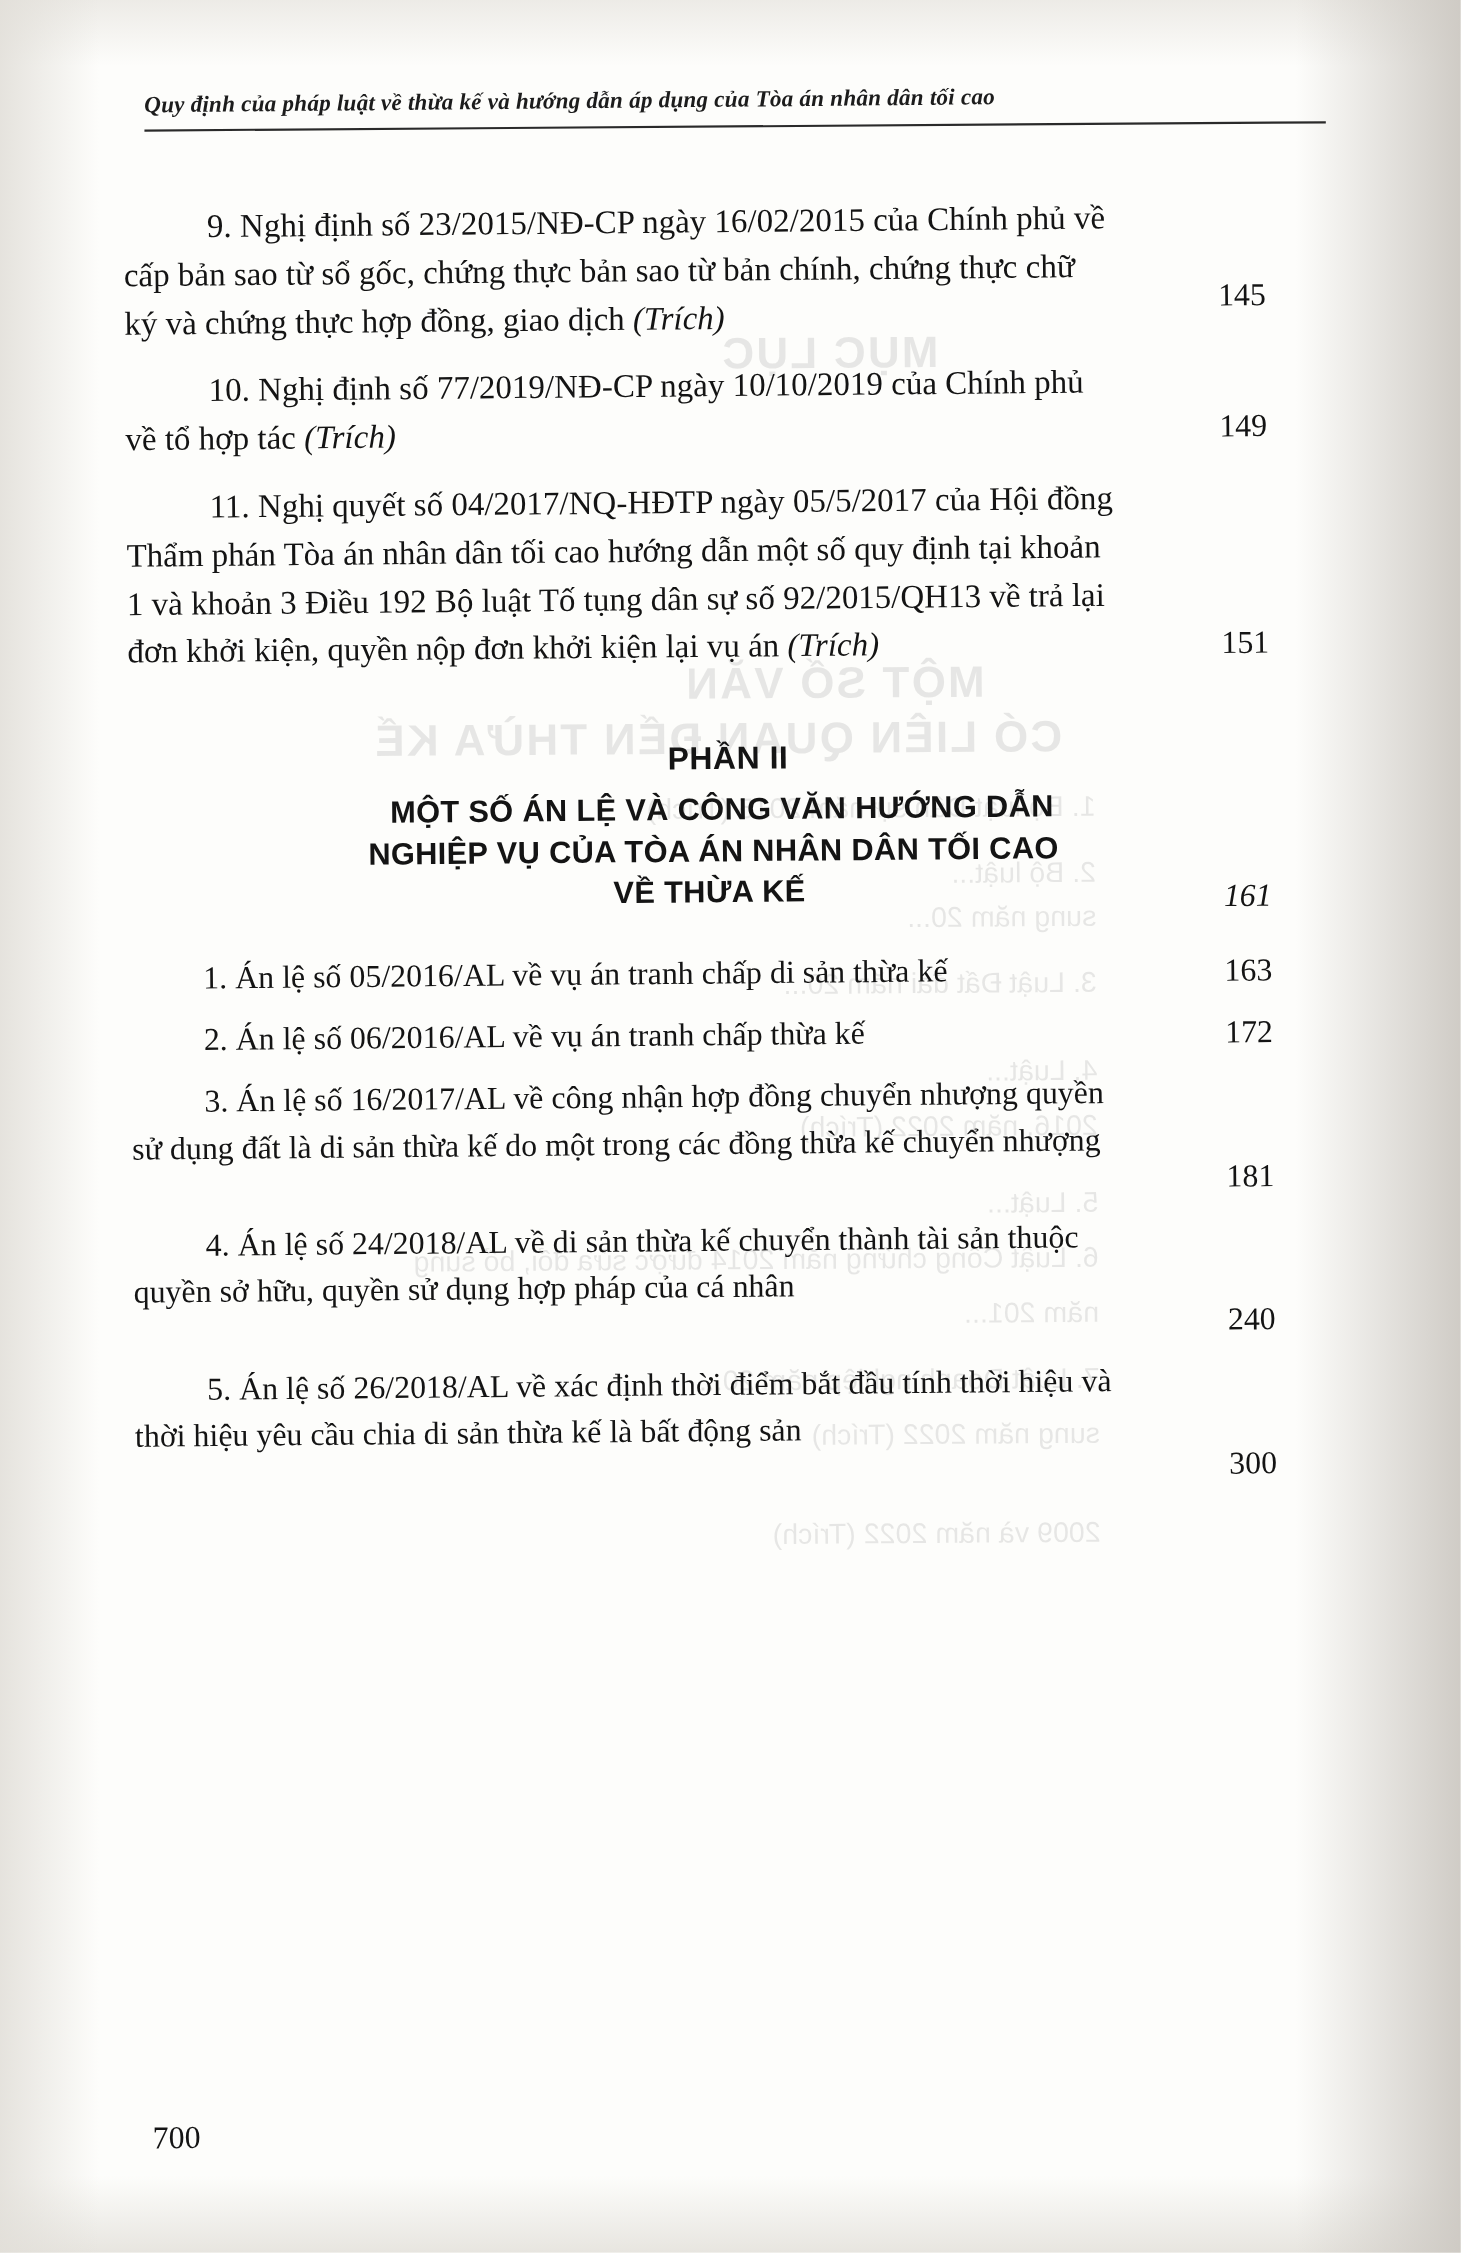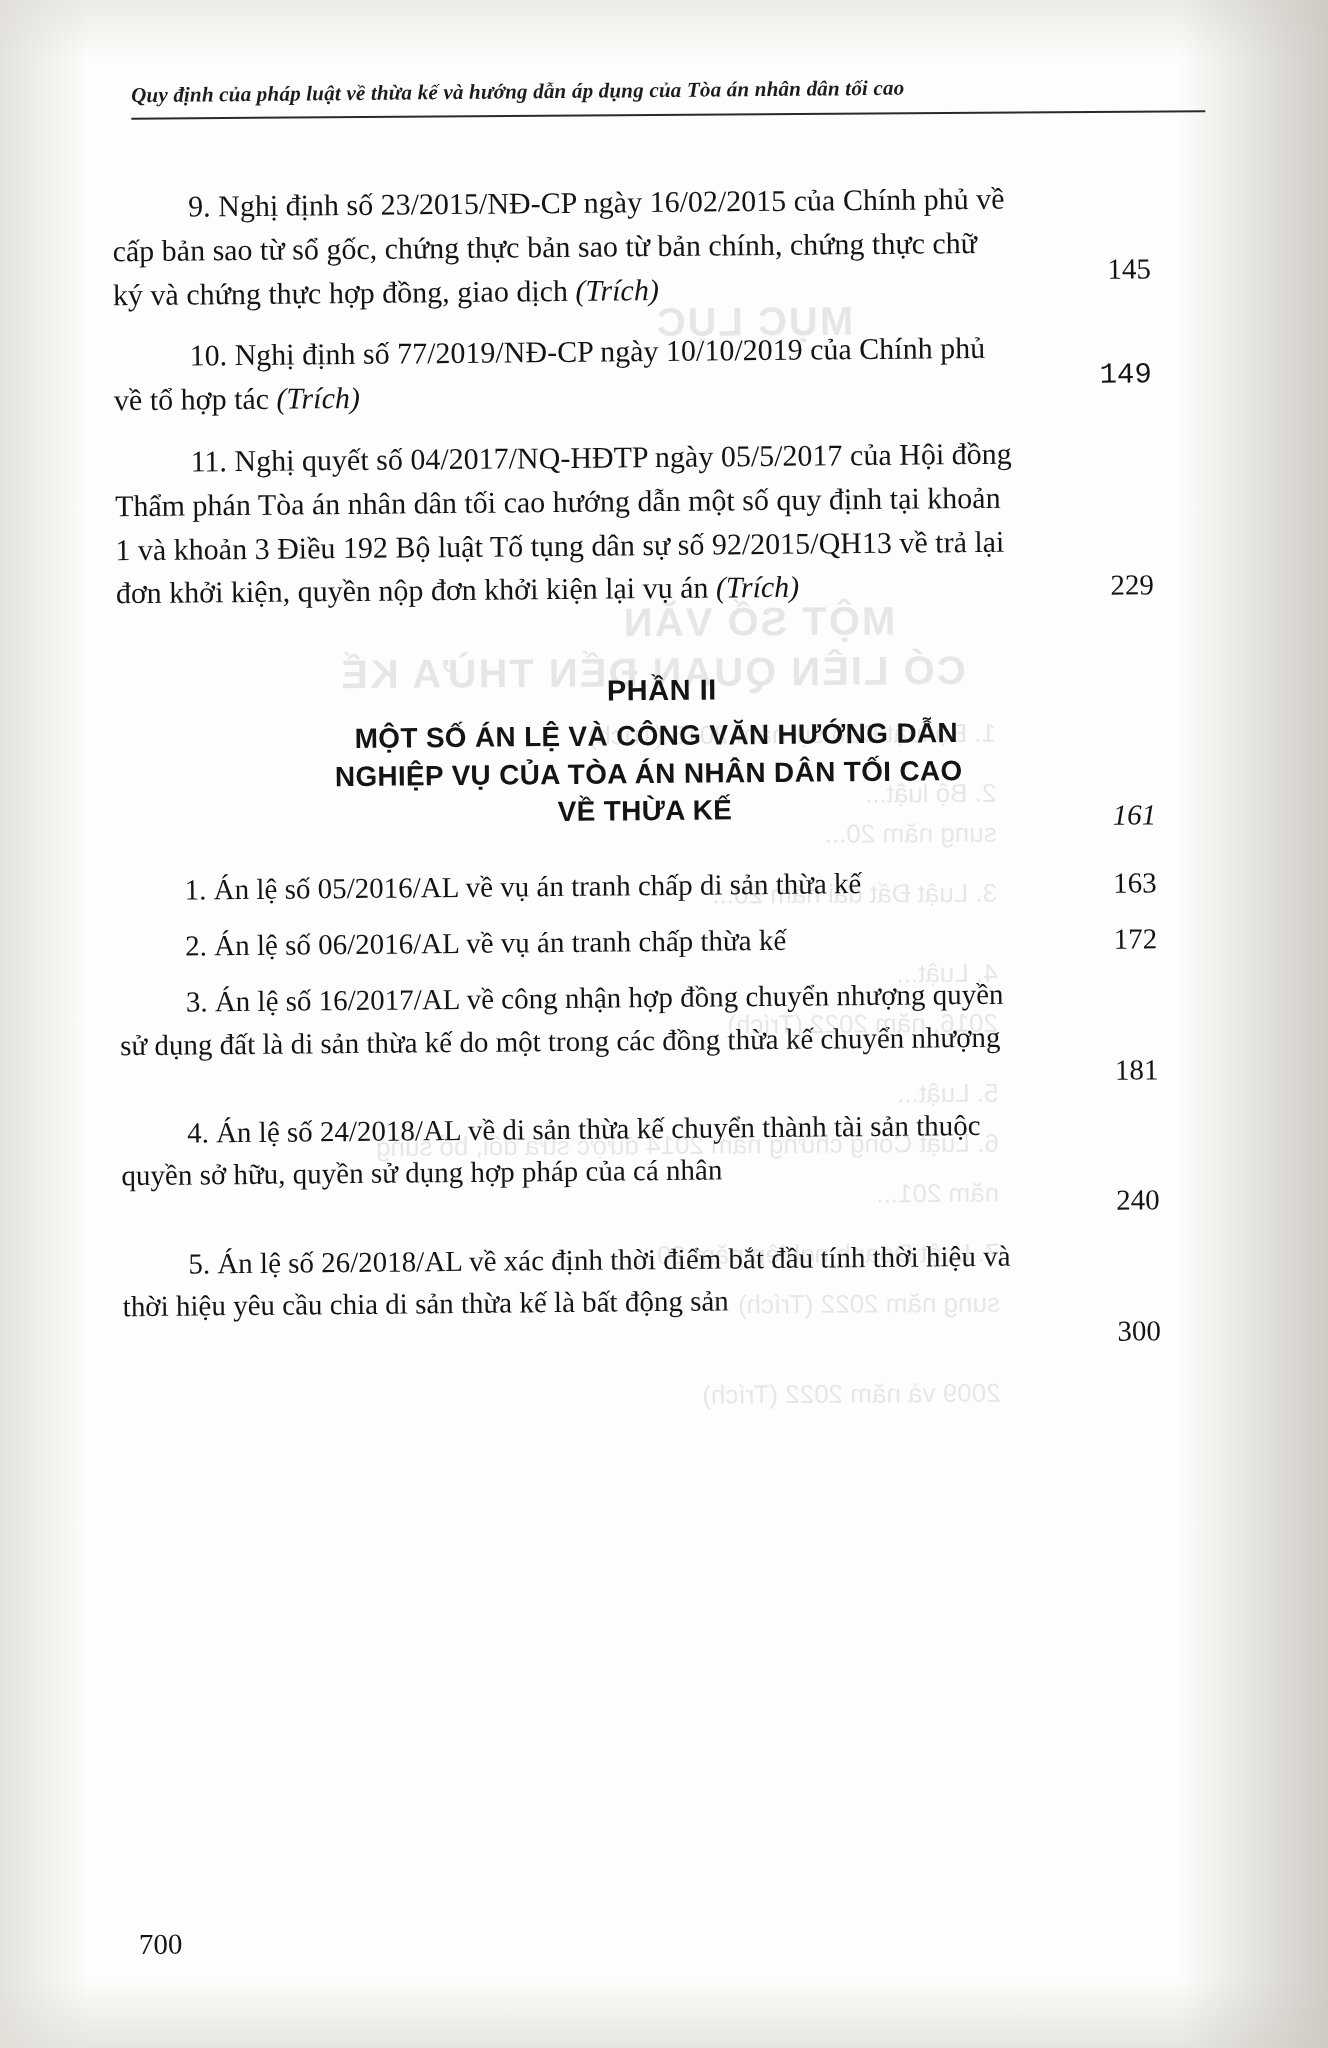--- a/index.html
+++ b/index.html
@@ -80,21 +80,21 @@
     text-align: left;
     text-indent: 76px;
   }
   .entry .pg {
     position: absolute;
     right: 52px;
     font-size: 29px;
     font-family: "Liberation Serif", serif;
   }
   .entry.e1 .pg { bottom: 17px; }
-  .entry.e2 .pg { bottom: 16px; font-family: Liberation Mono, monospace; }
+  .entry.e2 .pg { bottom: 4px; }
   .entry.e3 .pg { bottom: 0px; }
   .italic { font-style: italic; }
 
   
   .part {
     margin-top: 64px;
     text-align: center;
     font-family: "Liberation Sans", sans-serif;
     font-weight: bold;
     position: relative;
@@ -217,21 +217,21 @@
           <span class="italic">(Trích)</span>
         </span>
         <span class="pg">149</span>
       </div>
 
       <div class="entry e3">
         <span class="txt">
           <span>11. Nghị quyết số 04/2017/NQ-HĐTP ngày 05/5/2017 của Hội đồng Thẩm phán Tòa án nhân dân tối cao hướng dẫn một số quy định tại khoản 1 và khoản 3 Điều 192 Bộ luật Tố tụng dân sự số 92/2015/QH13 về trả lại đơn khởi kiện, quyền nộp đơn khởi kiện lại vụ án</span>
           <span class="italic">(Trích)</span>
         </span>
-        <span class="pg">229</span>
+        <span class="pg">151</span>
       </div>
 
       <div class="part">
         <div class="p-no">PHẦN II</div>
         <span class="p-line l1">MỘT SỐ ÁN LỆ VÀ CÔNG VĂN HƯỚNG DẪN</span>
         <span class="p-line l2">NGHIỆP VỤ CỦA TÒA ÁN NHÂN DÂN TỐI CAO</span>
         <span class="p-line l3">VỀ THỪA KẾ</span>
         <span class="p-page">161</span>
       </div>
 

